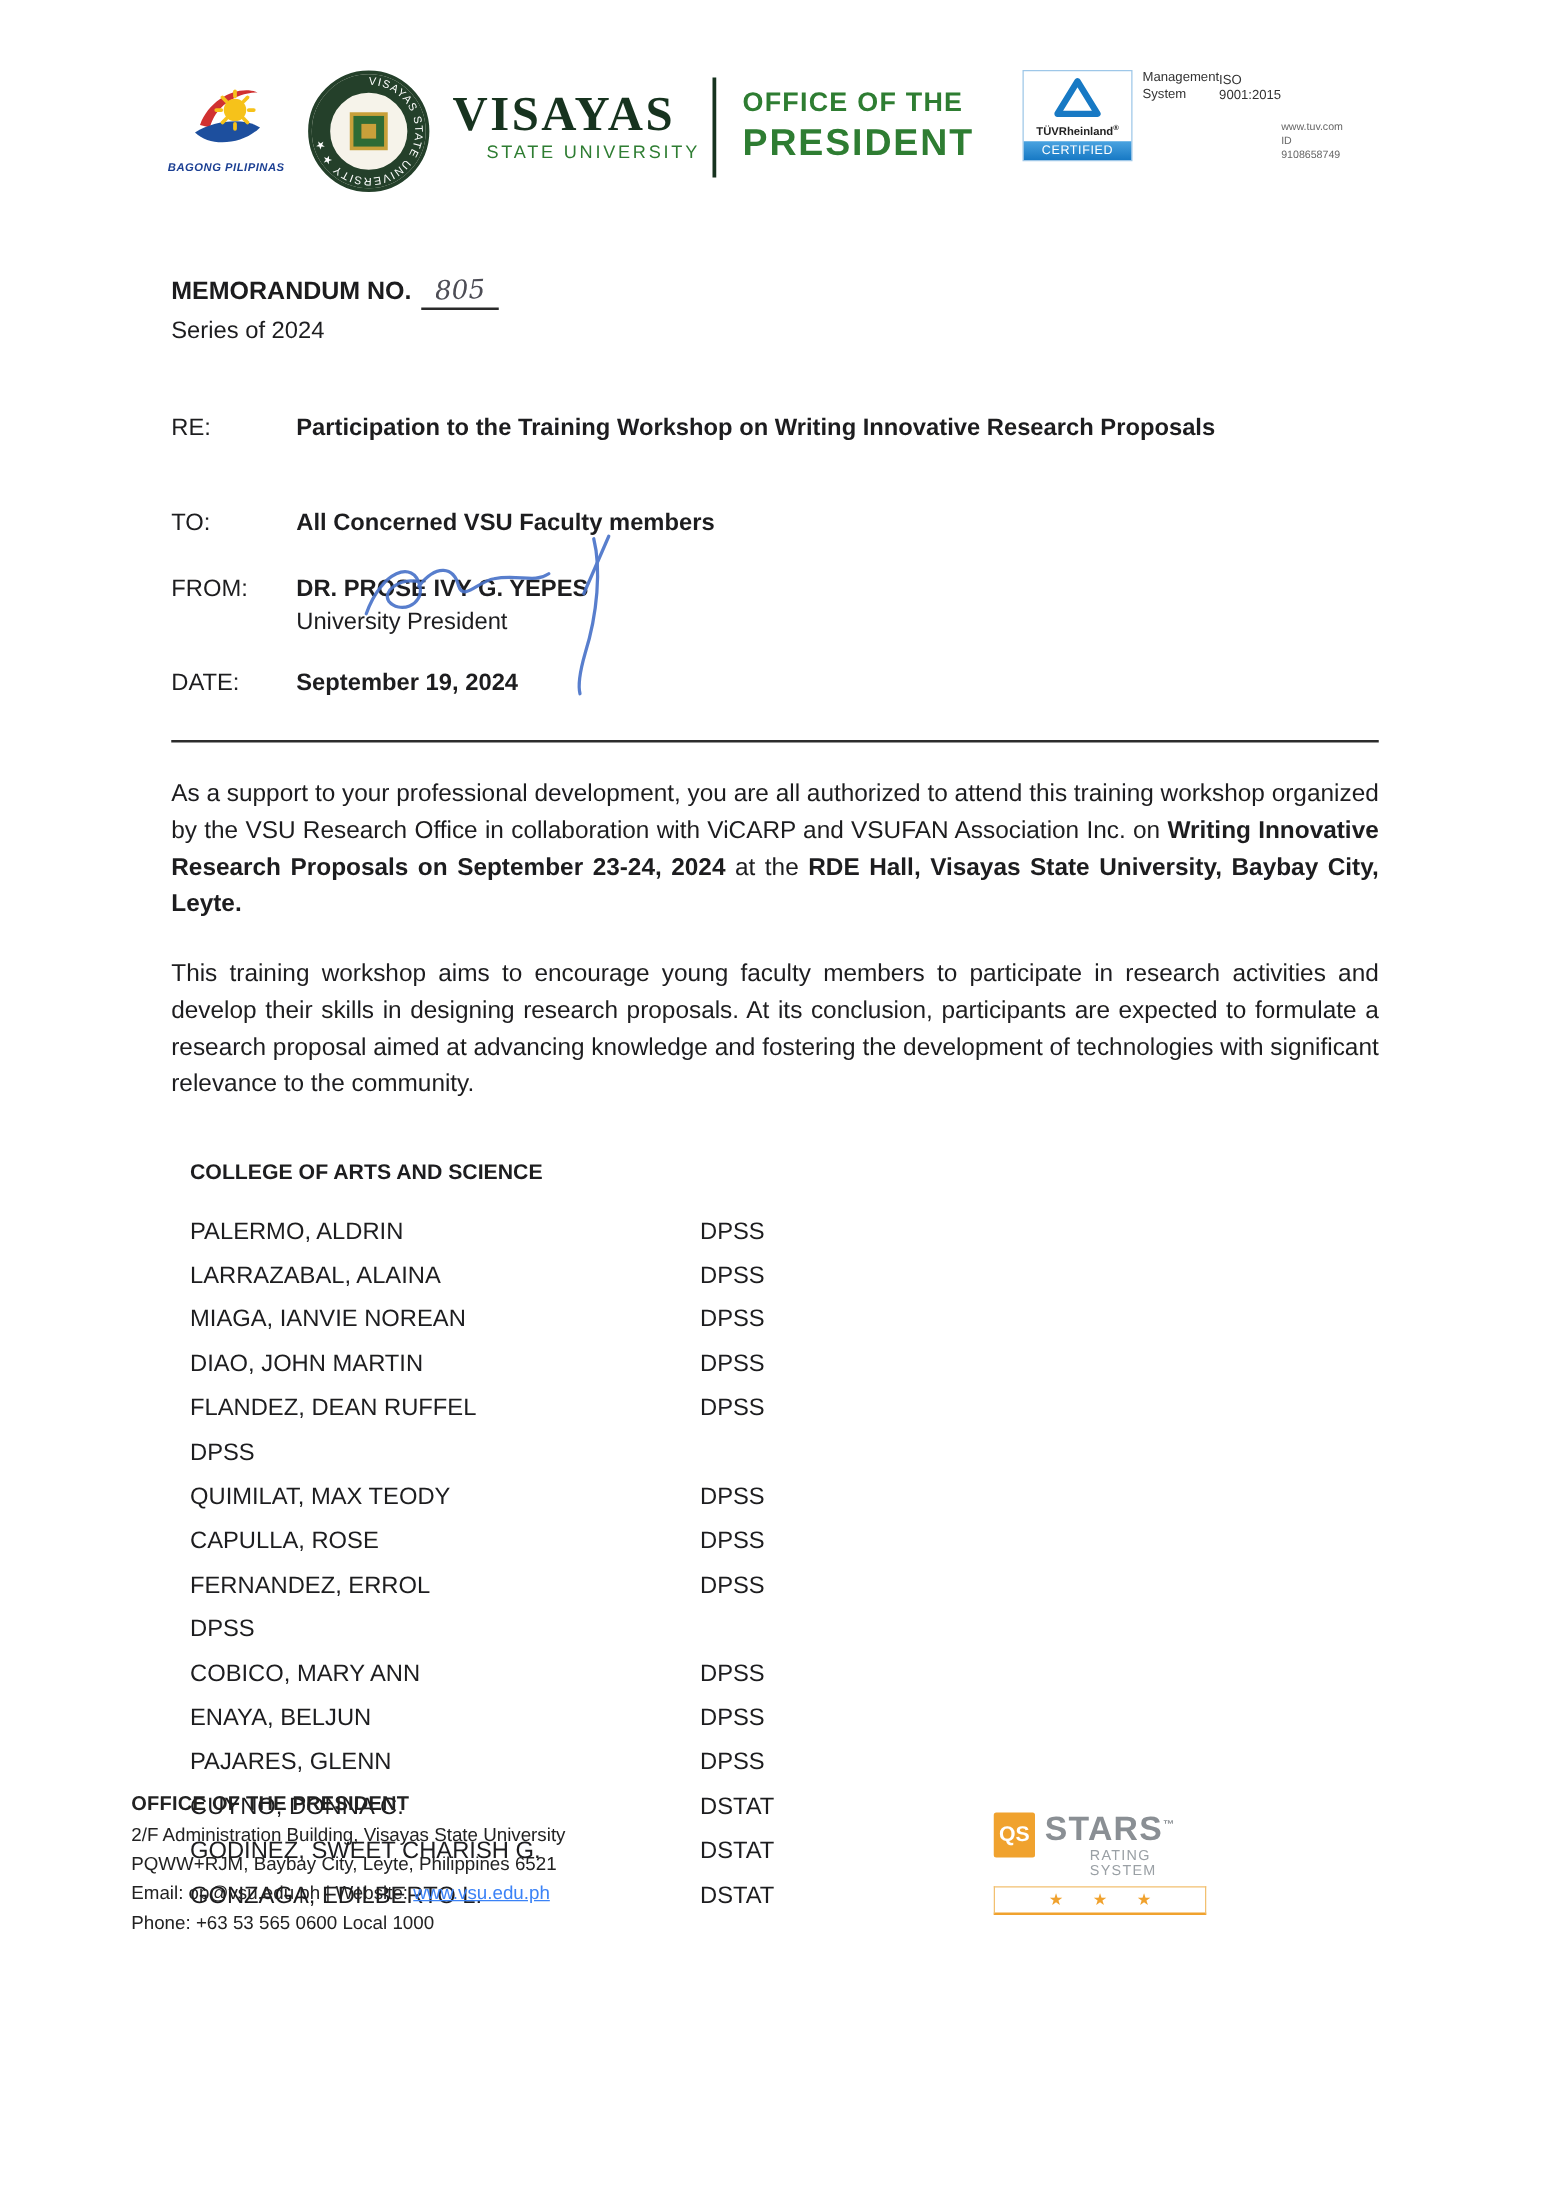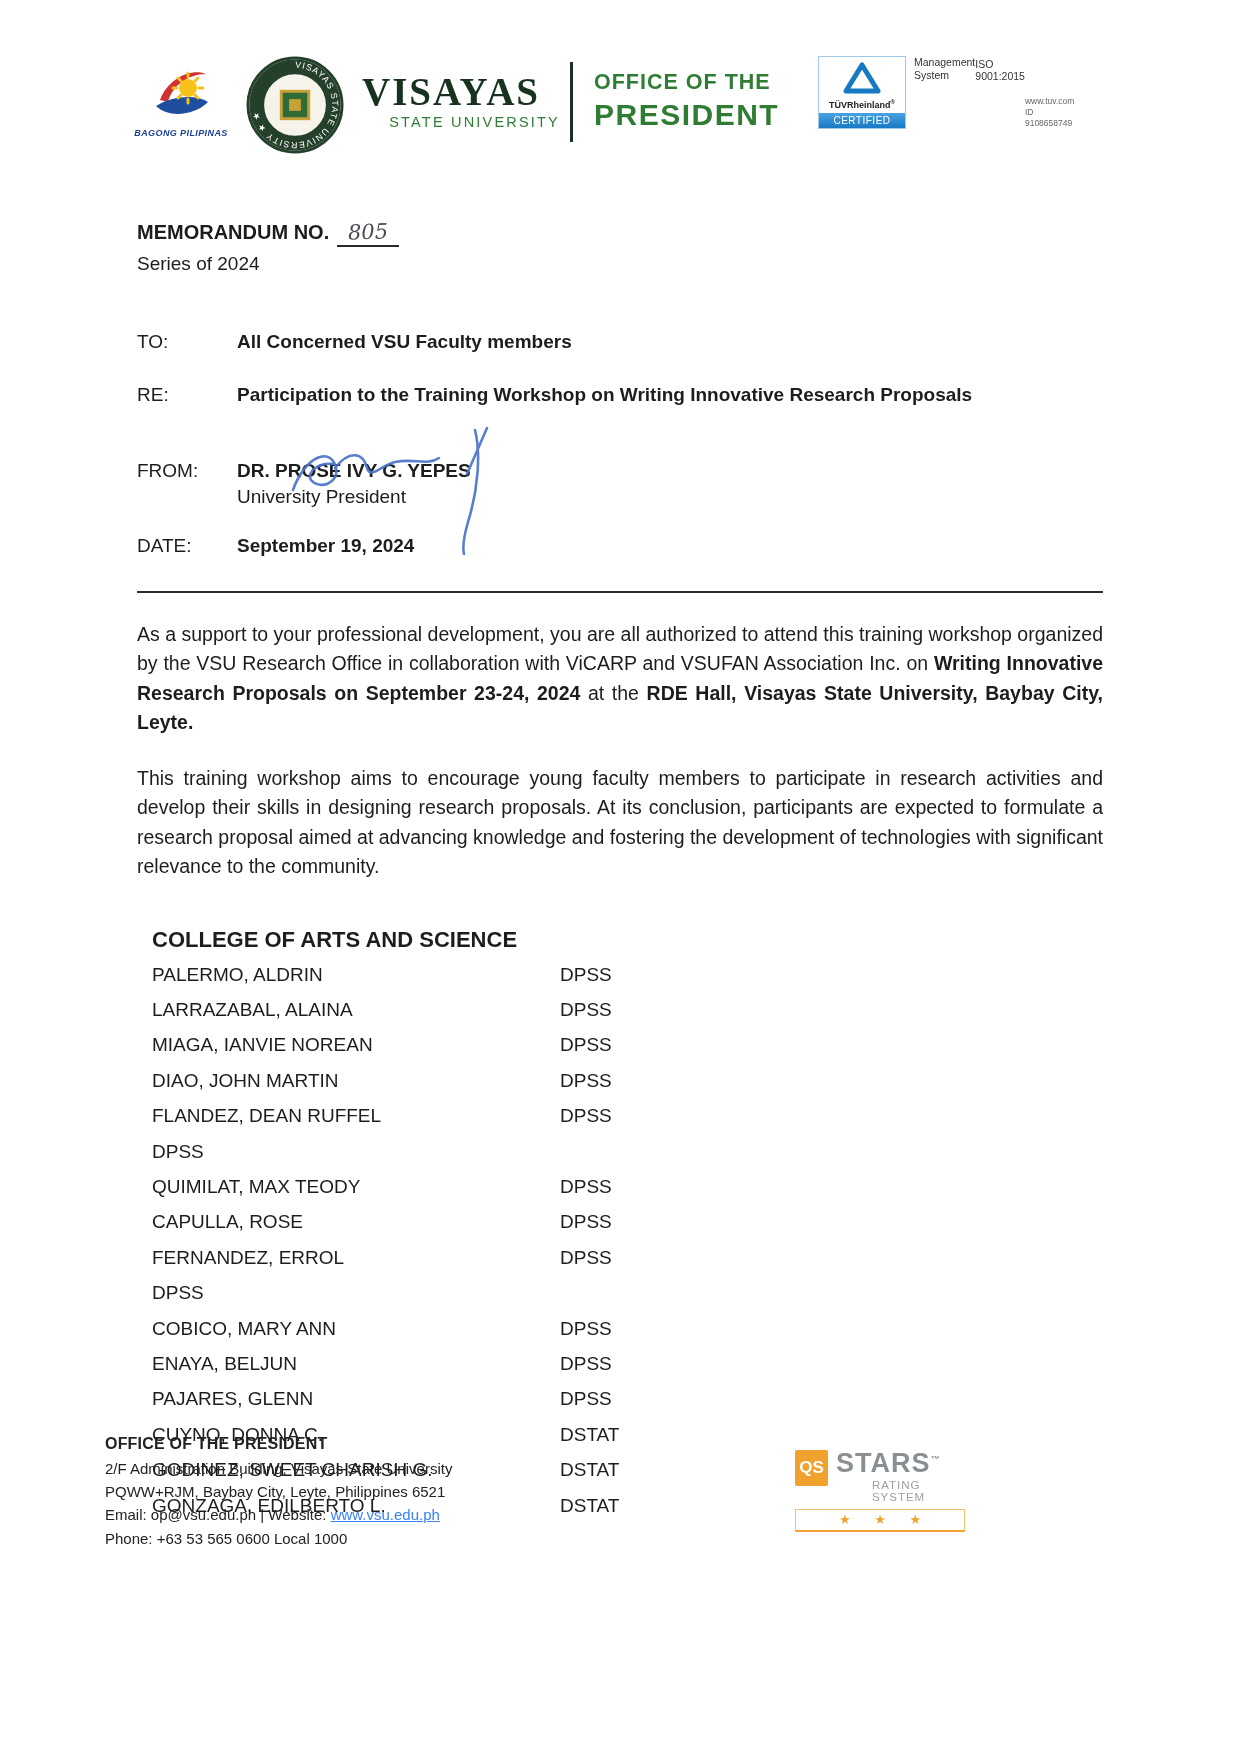--- a/index.html
+++ b/index.html
@@ -50,21 +50,21 @@
   .signature-svg { position:absolute; left:42px; top:-40px; width:260px; height:140px; pointer-events:none; z-index:2; }
 
   .rule { margin:34px 137px 0; border:0; border-top:2.5px solid #2c2c2c; }
 
   
   .paragraphs { margin:27px 137px 0; font-size:19.5px; line-height:1.5; text-align:justify; }
   .paragraphs p + p { margin-top:27px; }
 
   
   .college { margin:46px 137px 0 152px; }
-  .college-heading { font-size:22px; font-weight:bold; margin-bottom:4px; }
+  .college-heading { font-size:17px; font-weight:bold; margin-bottom:20px; }
   .participant-row { display:flex; align-items:center; height:35.4px; font-size:19px; }
   .participant-name { width:408px; flex:0 0 408px; }
 
   
   .footer { position:absolute; left:105px; right:95px; top:1432px; display:flex; align-items:flex-start; }
   .footer-left { width:480px; font-size:15px; line-height:1.55; color:#222; }
   .footer-office { font-size:16px; font-weight:bold; letter-spacing:.2px; }
   .footer-link { color:#3b82f6; text-decoration:underline; }
   .qs-badge { margin-left:210px; margin-top:18px; width:170px; }
   .qs-top { display:flex; align-items:flex-start; }
@@ -156,27 +156,27 @@
   </div>
 
   <div class="memo-head">
     <div class="memo-no-line">
       <span>MEMORANDUM NO.</span><span class="memo-no-slot"><span class="handwriting memo-no-value">805</span></span>
     </div>
     <div class="memo-series">Series of 2024</div>
   </div>
 
   <div class="meta">
+    <div class="meta-row row-re">
+      <div class="meta-label">RE:</div>
+      <div class="meta-value">Participation to the Training Workshop on Writing Innovative Research Proposals</div>
+    </div>
     <div class="meta-row row-to">
       <div class="meta-label">TO:</div>
       <div class="meta-value">All Concerned VSU Faculty members</div>
-    </div>
-    <div class="meta-row row-re">
-      <div class="meta-label">RE:</div>
-      <div class="meta-value">Participation to the Training Workshop on Writing Innovative Research Proposals</div>
     </div>
     <div class="meta-row row-from">
       <div class="meta-label">FROM:</div>
       <div class="from-value">
         <svg class="signature-svg" viewBox="0 0 260 140">
           <g fill="none" stroke="#4a74c9" stroke-width="2.6" stroke-linecap="round" opacity="0.92">
             <path d="M14 70 C 26 36, 52 26, 57 48 C 60 64, 40 70, 32 60 C 27 52, 40 42, 54 44"></path>
             <path d="M56 48 C 70 30, 84 32, 88 48 C 92 60, 104 44, 116 42 C 136 38, 148 46, 160 38"></path>
             <path d="M196 10 C 202 34, 199 70, 189 102 C 185 116, 183 126, 185 134"></path>
             <path d="M208 8 L 188 54"></path>

